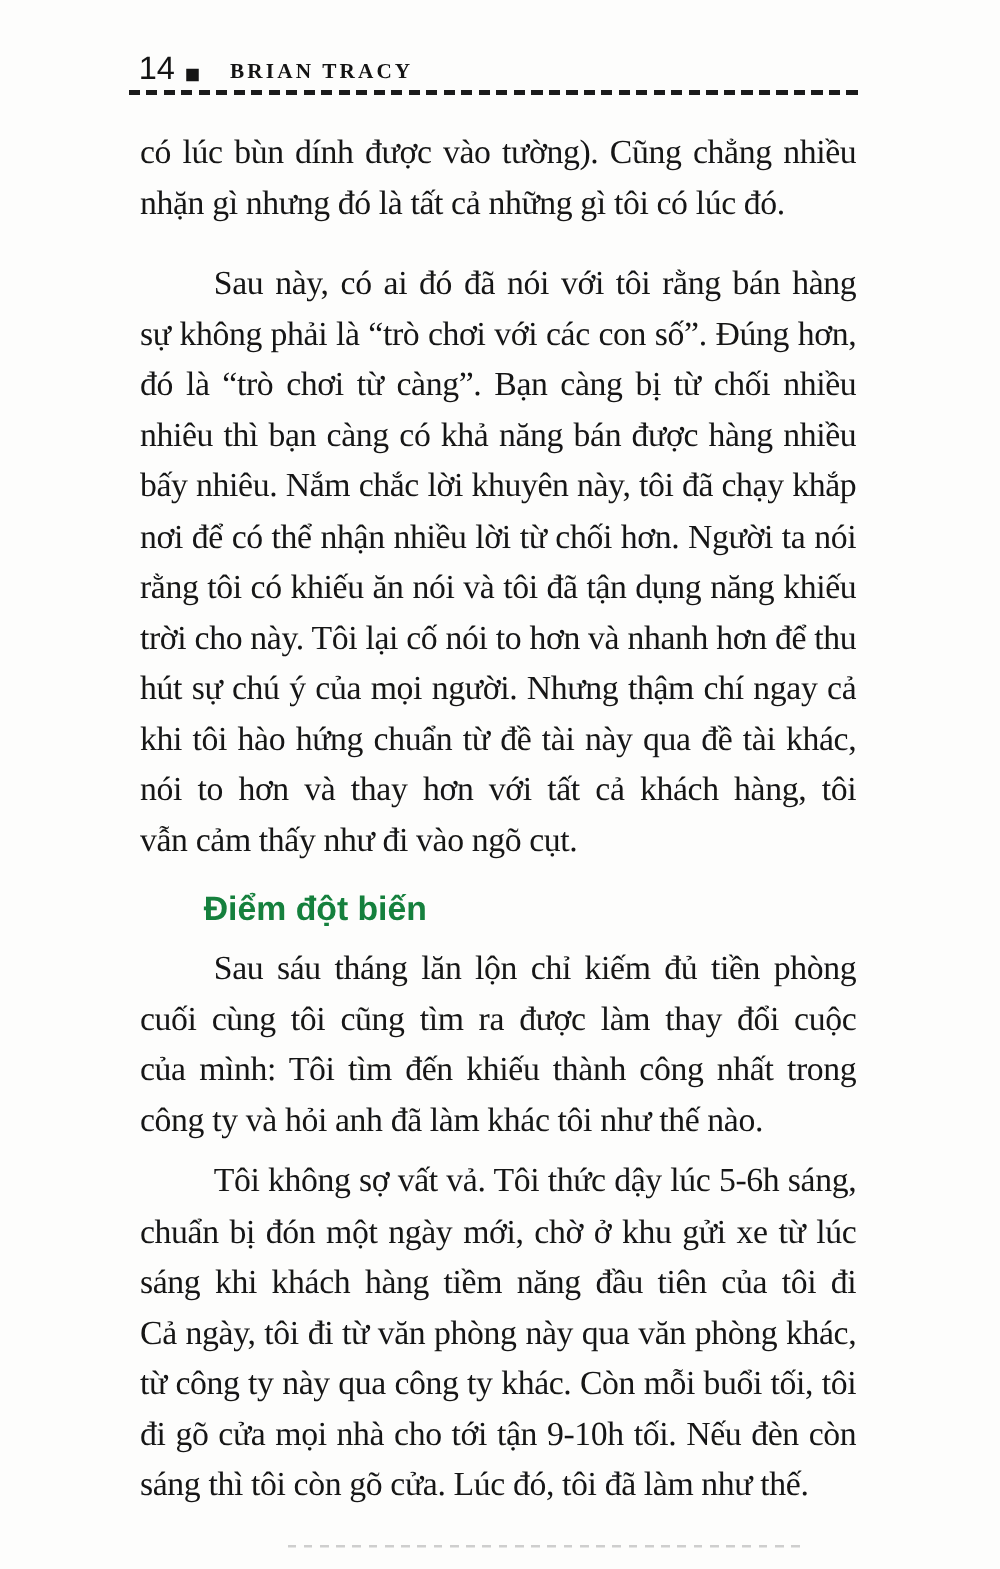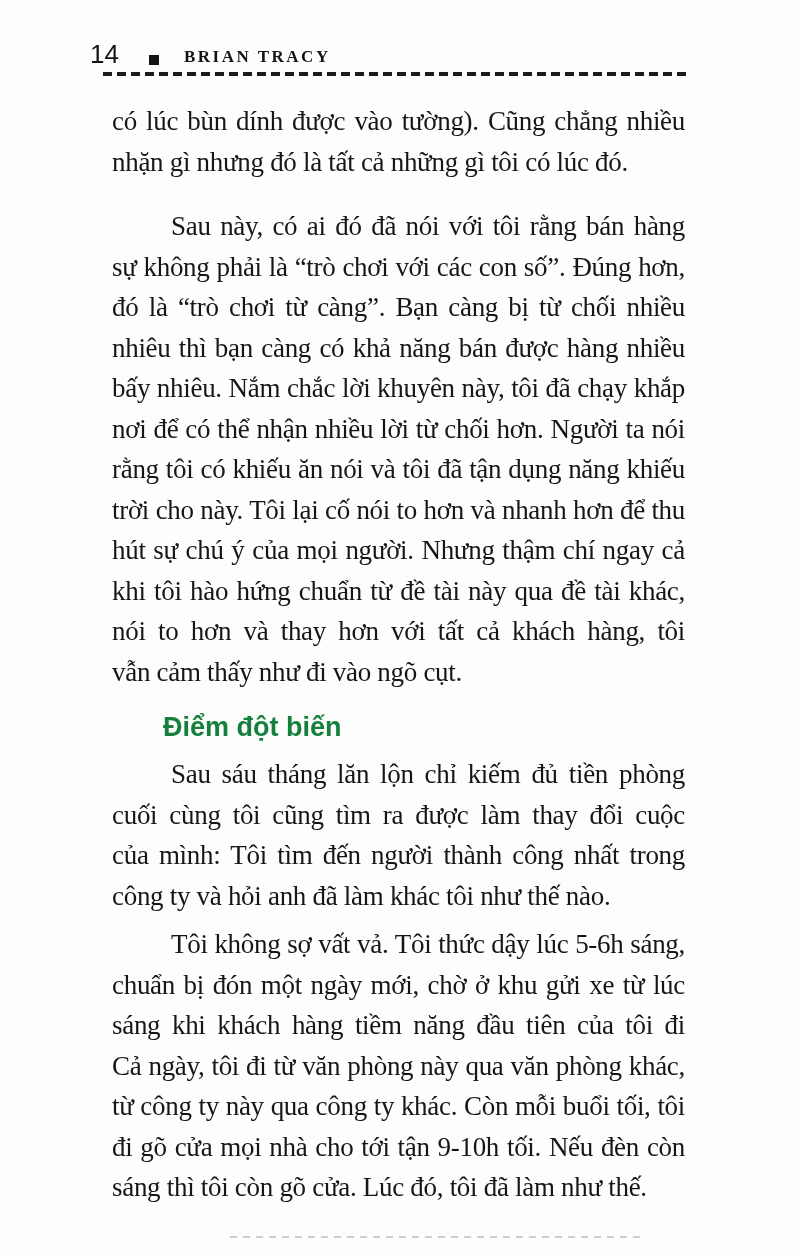--- a/index.html
+++ b/index.html
@@ -10,21 +10,21 @@
     position: relative;
     overflow: hidden;
     font-family: "Liberation Serif", "DejaVu Serif", serif;
     color: #161616;
   }
   .page { position: absolute; inset: 0; }
 
   
   .page-number {
     position: absolute;
-    left: 90px; top: 40px;
+    left: 111px; top: 40px;
     font-family: "Liberation Sans", "DejaVu Sans", sans-serif;
     font-size: 26px; line-height: 28px;
     color: #141414;
   }
   .bullet {
     position: absolute;
     left: 149px; top: 55px;
     width: 10px; height: 10px;
     background: #151515;
   }
@@ -114,21 +114,21 @@
         <div class="line">trời cho này. Tôi lại cố nói to hơn và nhanh hơn để thu</div>
         <div class="line">hút sự chú ý của mọi người. Nhưng thậm chí ngay cả</div>
         <div class="line">khi tôi hào hứng chuẩn từ đề tài này qua đề tài khác,</div>
         <div class="line">nói to hơn và thay hơn với tất cả khách hàng, tôi</div>
         <div class="line last">vẫn cảm thấy như đi vào ngõ cụt.</div>
       </div>
       <div class="section-heading">Điểm đột biến</div>
       <div class="para">
         <div class="line indent">Sau sáu tháng lăn lộn chỉ kiếm đủ tiền phòng trọ,</div>
         <div class="line">cuối cùng tôi cũng tìm ra được làm thay đổi cuộc nhiều</div>
-        <div class="line">của mình: Tôi tìm đến người thành công nhất trong</div>
+        <div class="line">của mình: Tôi tìm đến khiếu thành công nhất trong</div>
         <div class="line last">công ty và hỏi anh  đã làm khác tôi như thế nào.</div>
       </div>
       <div class="para">
         <div class="line indent">Tôi không sợ vất vả. Tôi thức dậy lúc 5-6h sáng,</div>
         <div class="line">chuẩn bị đón một ngày mới, chờ ở khu gửi xe từ lúc 7h</div>
         <div class="line">sáng khi khách hàng tiềm năng đầu tiên của tôi đi làm.</div>
         <div class="line">Cả ngày, tôi đi từ văn phòng này qua văn phòng khác,</div>
         <div class="line">từ công ty này qua công ty khác. Còn mỗi buổi tối, tôi</div>
         <div class="line">đi gõ cửa mọi nhà cho tới tận 9-10h tối. Nếu đèn còn</div>
         <div class="line last">sáng thì tôi còn gõ cửa. Lúc đó, tôi đã làm như thế.</div>

